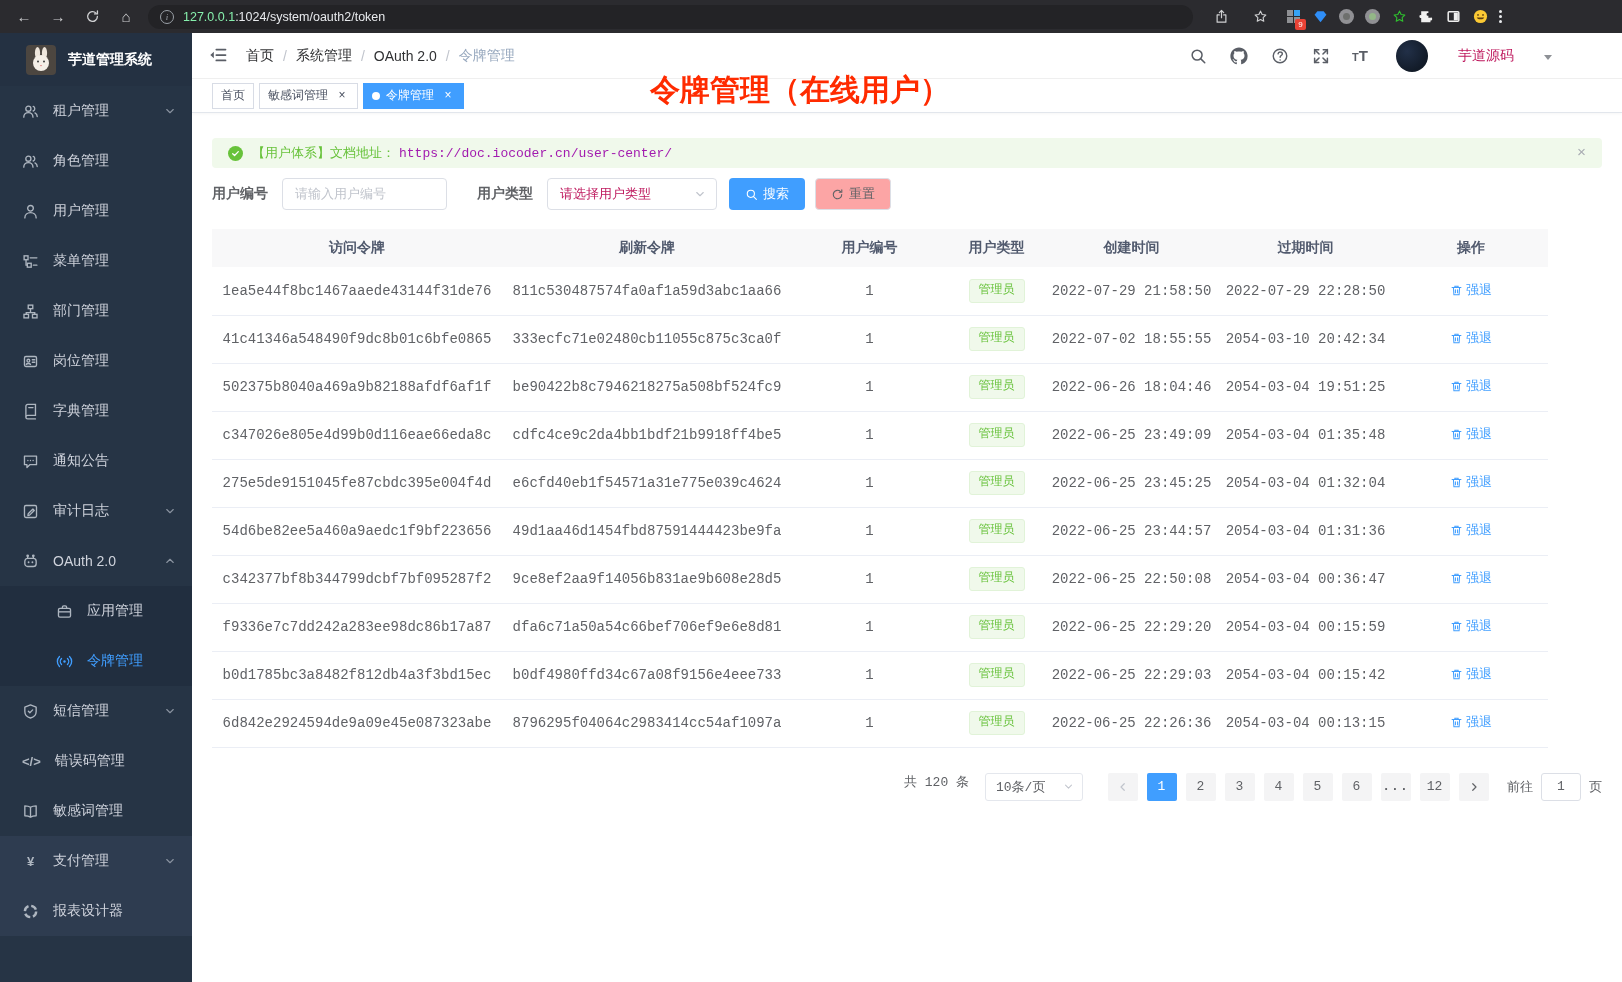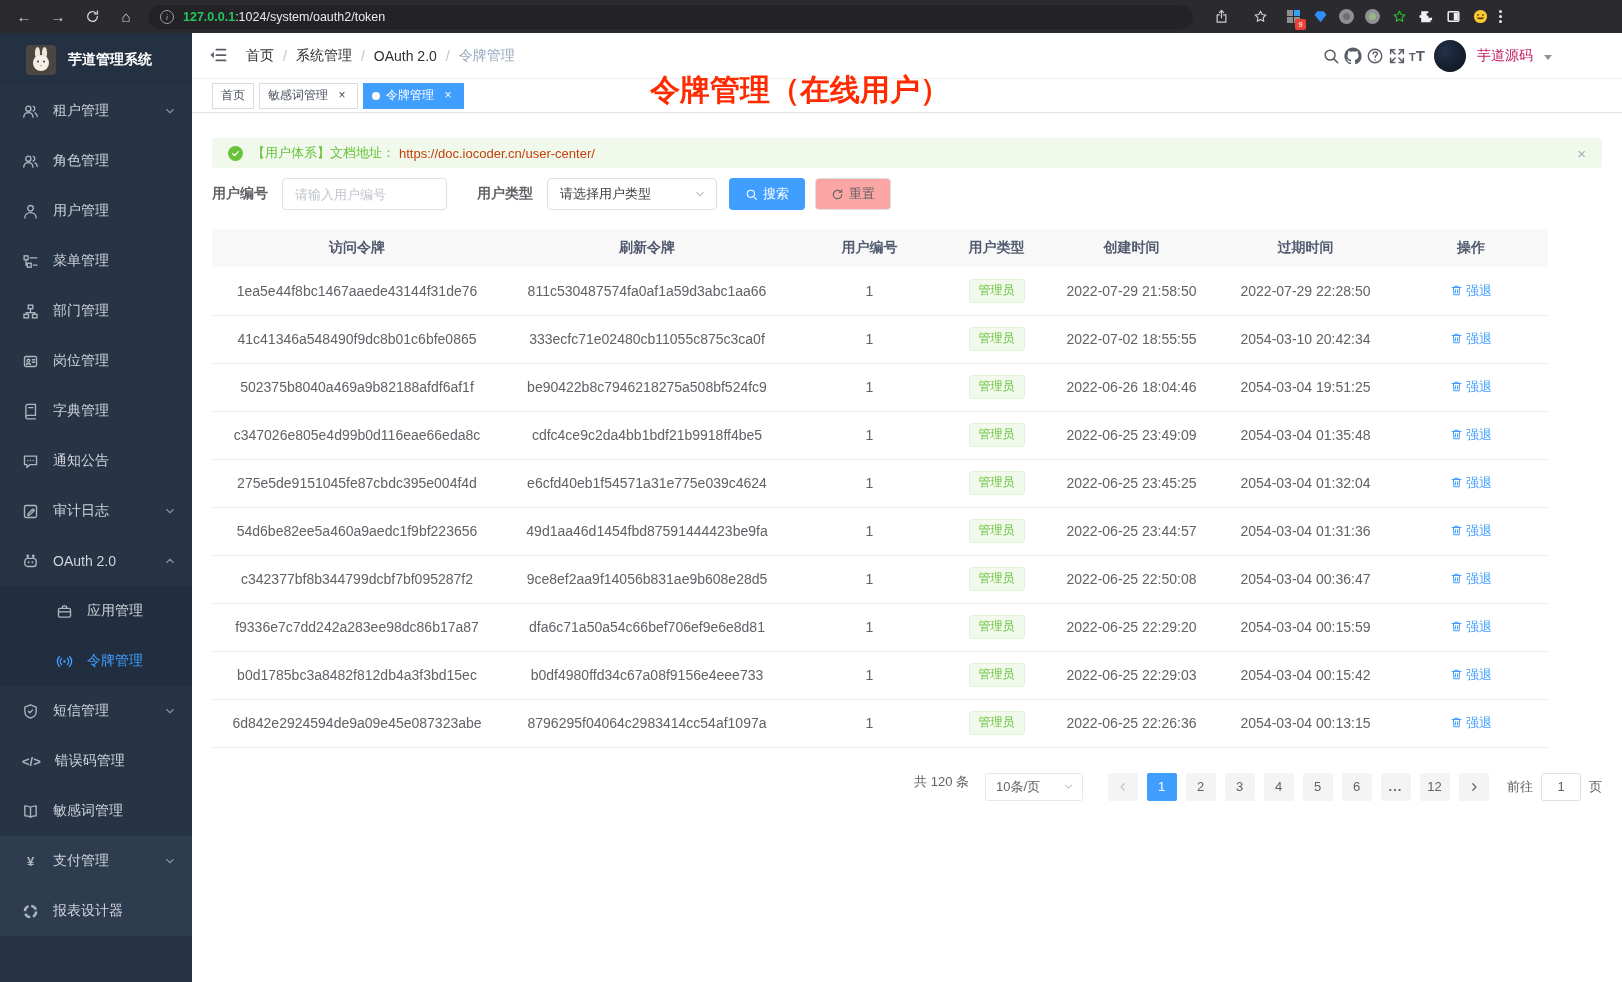--- a/index.html
+++ b/index.html
@@ -6,21 +6,21 @@
   html,body { width:1622px; height:982px; overflow:hidden; background:#fff;
     font-family:"Liberation Sans","DejaVu Sans",sans-serif; }
 
   
   .browser-bar{height:33px;background:#2b2b2f;display:flex;align-items:center;padding:0 10px;color:#d6d7d8;}
   .b-nav{display:flex;align-items:center;gap:6px;}
   .b-btn{width:28px;height:26px;display:flex;align-items:center;justify-content:center;border-radius:6px;font-size:15px;color:#cfd0d2;}
   .b-btn svg{width:15px;height:15px;}
   .url-pill{flex:0 0 1045px;height:24px;background:#232326;border-radius:13px;margin-left:8px;display:flex;align-items:center;padding:0 12px;font-size:12.5px;}
   .info-i{width:14px;height:14px;border:1.2px solid #9aa0a6;border-radius:50%;color:#9aa0a6;font-size:9px;display:flex;align-items:center;justify-content:center;margin-right:9px;font-style:italic;font-family:"Liberation Serif",serif;}
-  .url-host{color:#22c55e;font-weight:bold;}
+  .url-host{color:#86efac;font-weight:normal;}
   .url-rest{color:#e8eaed;}
   .b-right{display:flex;align-items:center;gap:11px;margin-left:14px;}
   .b-right svg{width:15px;height:15px;}
   .ext{position:relative;width:16px;height:16px;display:flex;align-items:center;justify-content:center;}
   .ext-badge{position:absolute;right:-5px;bottom:-5px;background:#e94235;color:#fff;font-size:8px;min-width:11px;height:11px;border-radius:2px;display:flex;align-items:center;justify-content:center;padding:0 2px;}
   .grid4{display:grid;grid-template-columns:6px 6px;grid-template-rows:6px 6px;gap:1px;}
   .grid4 i{background:#8f9094;display:block;}
   .grid4 i.b{background:#37a3f5;}
   .circle-ext{width:15px;height:15px;border-radius:50%;background:#909094;display:flex;align-items:center;justify-content:center;}
   .circle-ext .dot{width:7px;height:7px;border-radius:50%;background:#6d6f6d;}
@@ -48,50 +48,50 @@
 
   
   .main{flex:1;position:relative;background:#fff;min-width:0;}
   .navbar{height:46px;display:flex;align-items:center;border-bottom:1px solid #f0f0f0;padding:0 70px 0 16px;}
   .hamburger{width:22px;height:22px;color:#5a5e66;margin-right:16px;}
   .hamburger svg{width:20px;height:20px;}
   .breadcrumb{display:flex;align-items:center;font-size:14px;}
   .crumb{color:#303133;font-weight:500;}
   .crumb.last{color:#97a8be;font-weight:400;}
   .crumb-sep{color:#c0c4cc;margin:0 9px;font-weight:400;}
-  .nav-actions{margin-left:auto;display:flex;align-items:center;gap:3px;color:#5a5e66;}
+  .nav-actions{margin-left:auto;display:flex;align-items:center;gap:22px;color:#5a5e66;}
   .nav-actions .nv-icon{width:19px;height:19px;display:flex;align-items:center;justify-content:center;cursor:pointer;}
   .nav-actions svg{width:18px;height:18px;}
   .tt-icon{font-weight:bold;color:#5a5e66;font-size:15px;cursor:pointer;}
   .tt-icon .sm{font-size:11px;}
   .avatar{width:32px;height:32px;border-radius:50%;background:radial-gradient(circle at 35% 35%, #223048, #121b28 70%);margin-left:6px;cursor:pointer;}
   .user-name{font-size:14px;color:#be185d;margin-left:8px;cursor:pointer;}
   .caret{width:0;height:0;border-left:4.5px solid transparent;border-right:4.5px solid transparent;border-top:5.5px solid #8e9196;margin-left:8px;margin-top:3px;cursor:pointer;}
 
   .tags-bar{height:34px;display:flex;align-items:center;padding:0 0 0 20px;border-bottom:1px solid #e2e6ec;box-shadow:0 1px 3px rgba(0,0,0,.04);}
   .tag{height:26px;display:inline-flex;align-items:center;padding:0 8px;border:1px solid #d8dce5;background:#fff;color:#495060;font-size:12px;margin-right:5px;cursor:pointer;}
   .tag .close{margin-left:7px;font-size:12px;color:inherit;width:14px;height:14px;line-height:13px;text-align:center;border-radius:50%;}
   .tag.active{background:#409eff;border-color:#409eff;color:#fff;}
   .tag .dot{width:8px;height:8px;border-radius:50%;background:#fff;margin-right:6px;}
 
   .annotation{position:absolute;left:458px;top:37px;font-size:30px;font-weight:bold;color:#ff2b00;z-index:20;white-space:nowrap;}
 
-  .content{padding:0 20px;}
+  .content{padding:0 20px;font-family:Liberation Mono, monospace;}
 
   .alert{margin-top:25px;height:30px;background:#f0f9eb;border-radius:4px;display:flex;align-items:center;padding:0 16px;color:#67c23a;font-size:13px;}
   .alert-icon{width:15px;height:15px;border-radius:50%;background:#67c23a;display:flex;align-items:center;justify-content:center;margin-right:9px;flex-shrink:0;}
   .alert-icon svg{width:9px;height:9px;}
-  .alert-link{color:#c2410c;text-decoration:none;margin-left:4px;cursor:pointer;}
+  .alert-link{color:#a21caf;text-decoration:none;margin-left:4px;cursor:pointer;}
   .alert-close{margin-left:auto;color:#a8abb2;font-size:15px;cursor:pointer;line-height:1;}
 
   .filters{margin-top:10px;display:flex;align-items:center;}
   .f-label{font-size:14px;font-weight:bold;color:#606266;margin-right:14px;}
   .f-input{width:165px;height:32px;border:1px solid #dcdfe6;border-radius:4px;padding:0 12px;font-size:13px;color:#606266;outline:none;font-family:inherit;}
   .f-input::placeholder{color:#c0c4cc;}
-  .f-select{width:170px;height:32px;border:1px solid #dcdfe6;border-radius:4px;padding:0 10px 0 12px;font-size:13px;color:#404040;display:flex;align-items:center;cursor:pointer;}
+  .f-select{width:170px;height:32px;border:1px solid #dcdfe6;border-radius:4px;padding:0 10px 0 12px;font-size:13px;color:#be185d;display:flex;align-items:center;cursor:pointer;}
   .f-select .ph{flex:1;}
   .f-select svg{width:12px;height:12px;color:#c0c4cc;}
   .gap30{width:30px;}
   .btn{height:32px;border-radius:4px;font-size:13px;display:inline-flex;align-items:center;padding:0 15px;cursor:pointer;border:1px solid transparent;font-family:inherit;}
   .btn svg{width:13px;height:13px;margin-right:5px;}
   .btn.primary{background:#409eff;color:#fff;margin-left:12px;}
   .btn.plain{background:#fca5a5;border-color:#dcdfe6;color:#606266;margin-left:10px;}
 
   table{margin-top:19px;width:1336px;border-collapse:collapse;table-layout:fixed;}
   thead th{height:38px;background:#f8f8f9;color:#515a6e;font-size:14px;font-weight:bold;text-align:center;}

